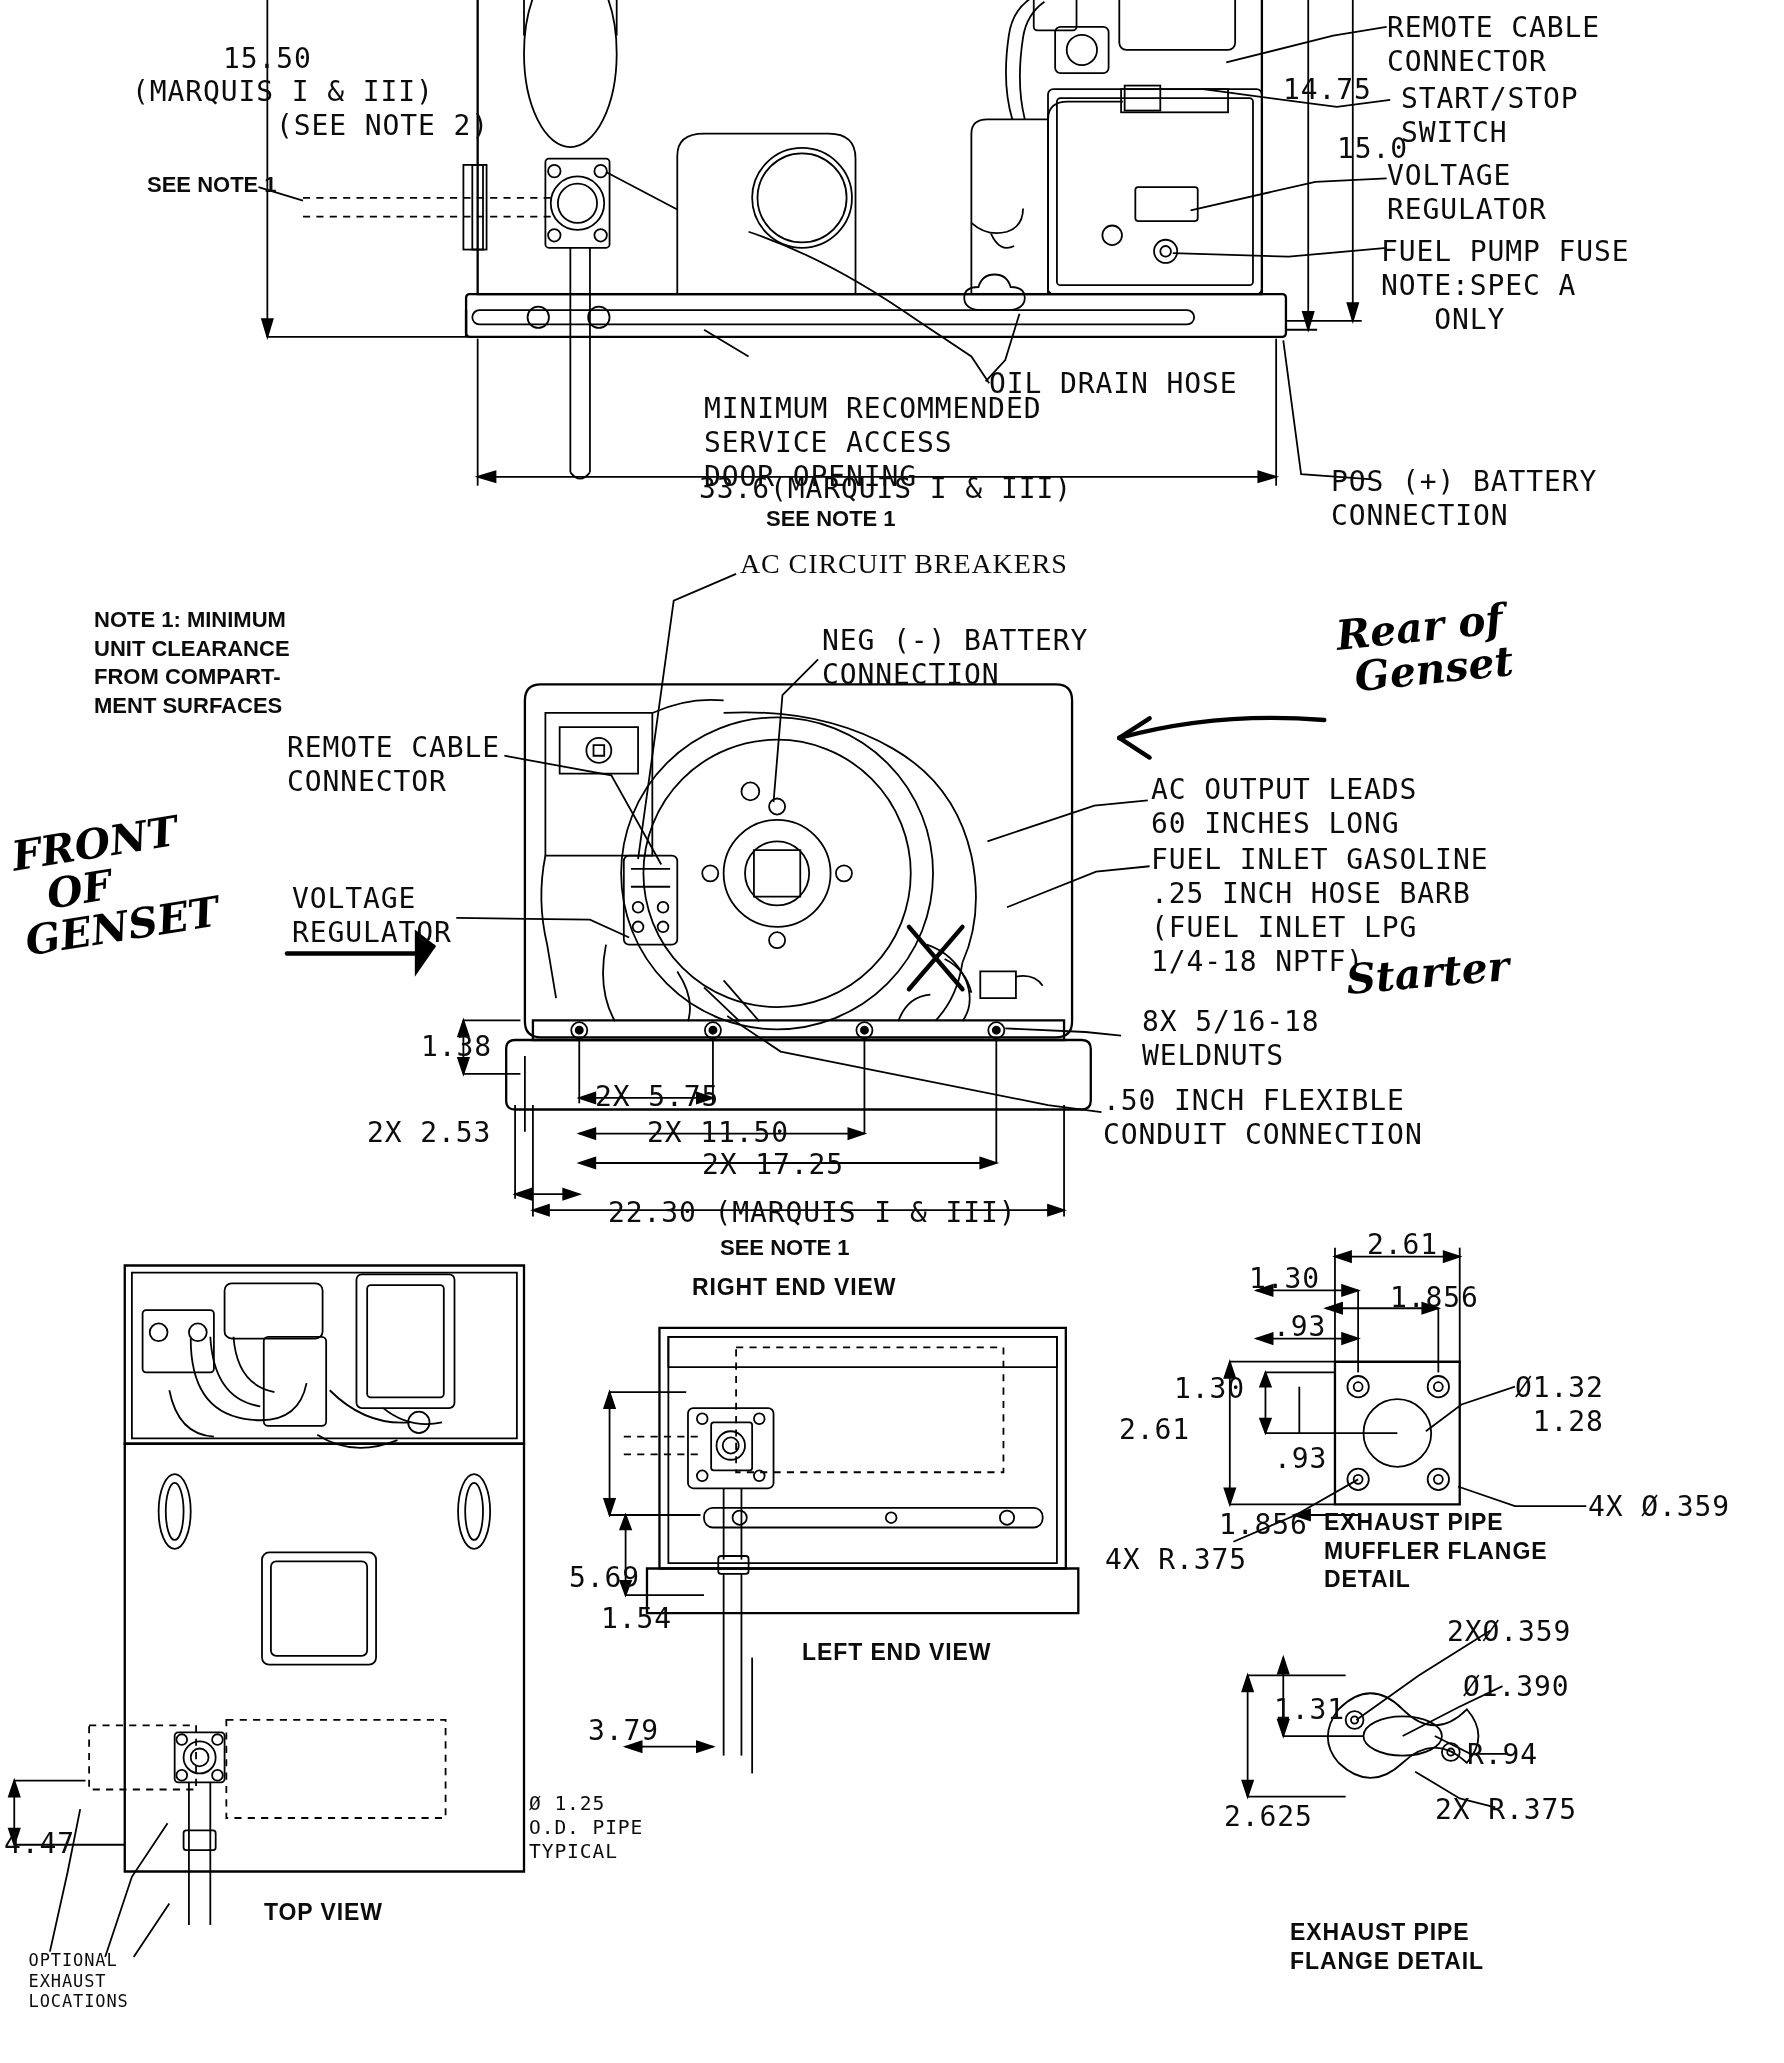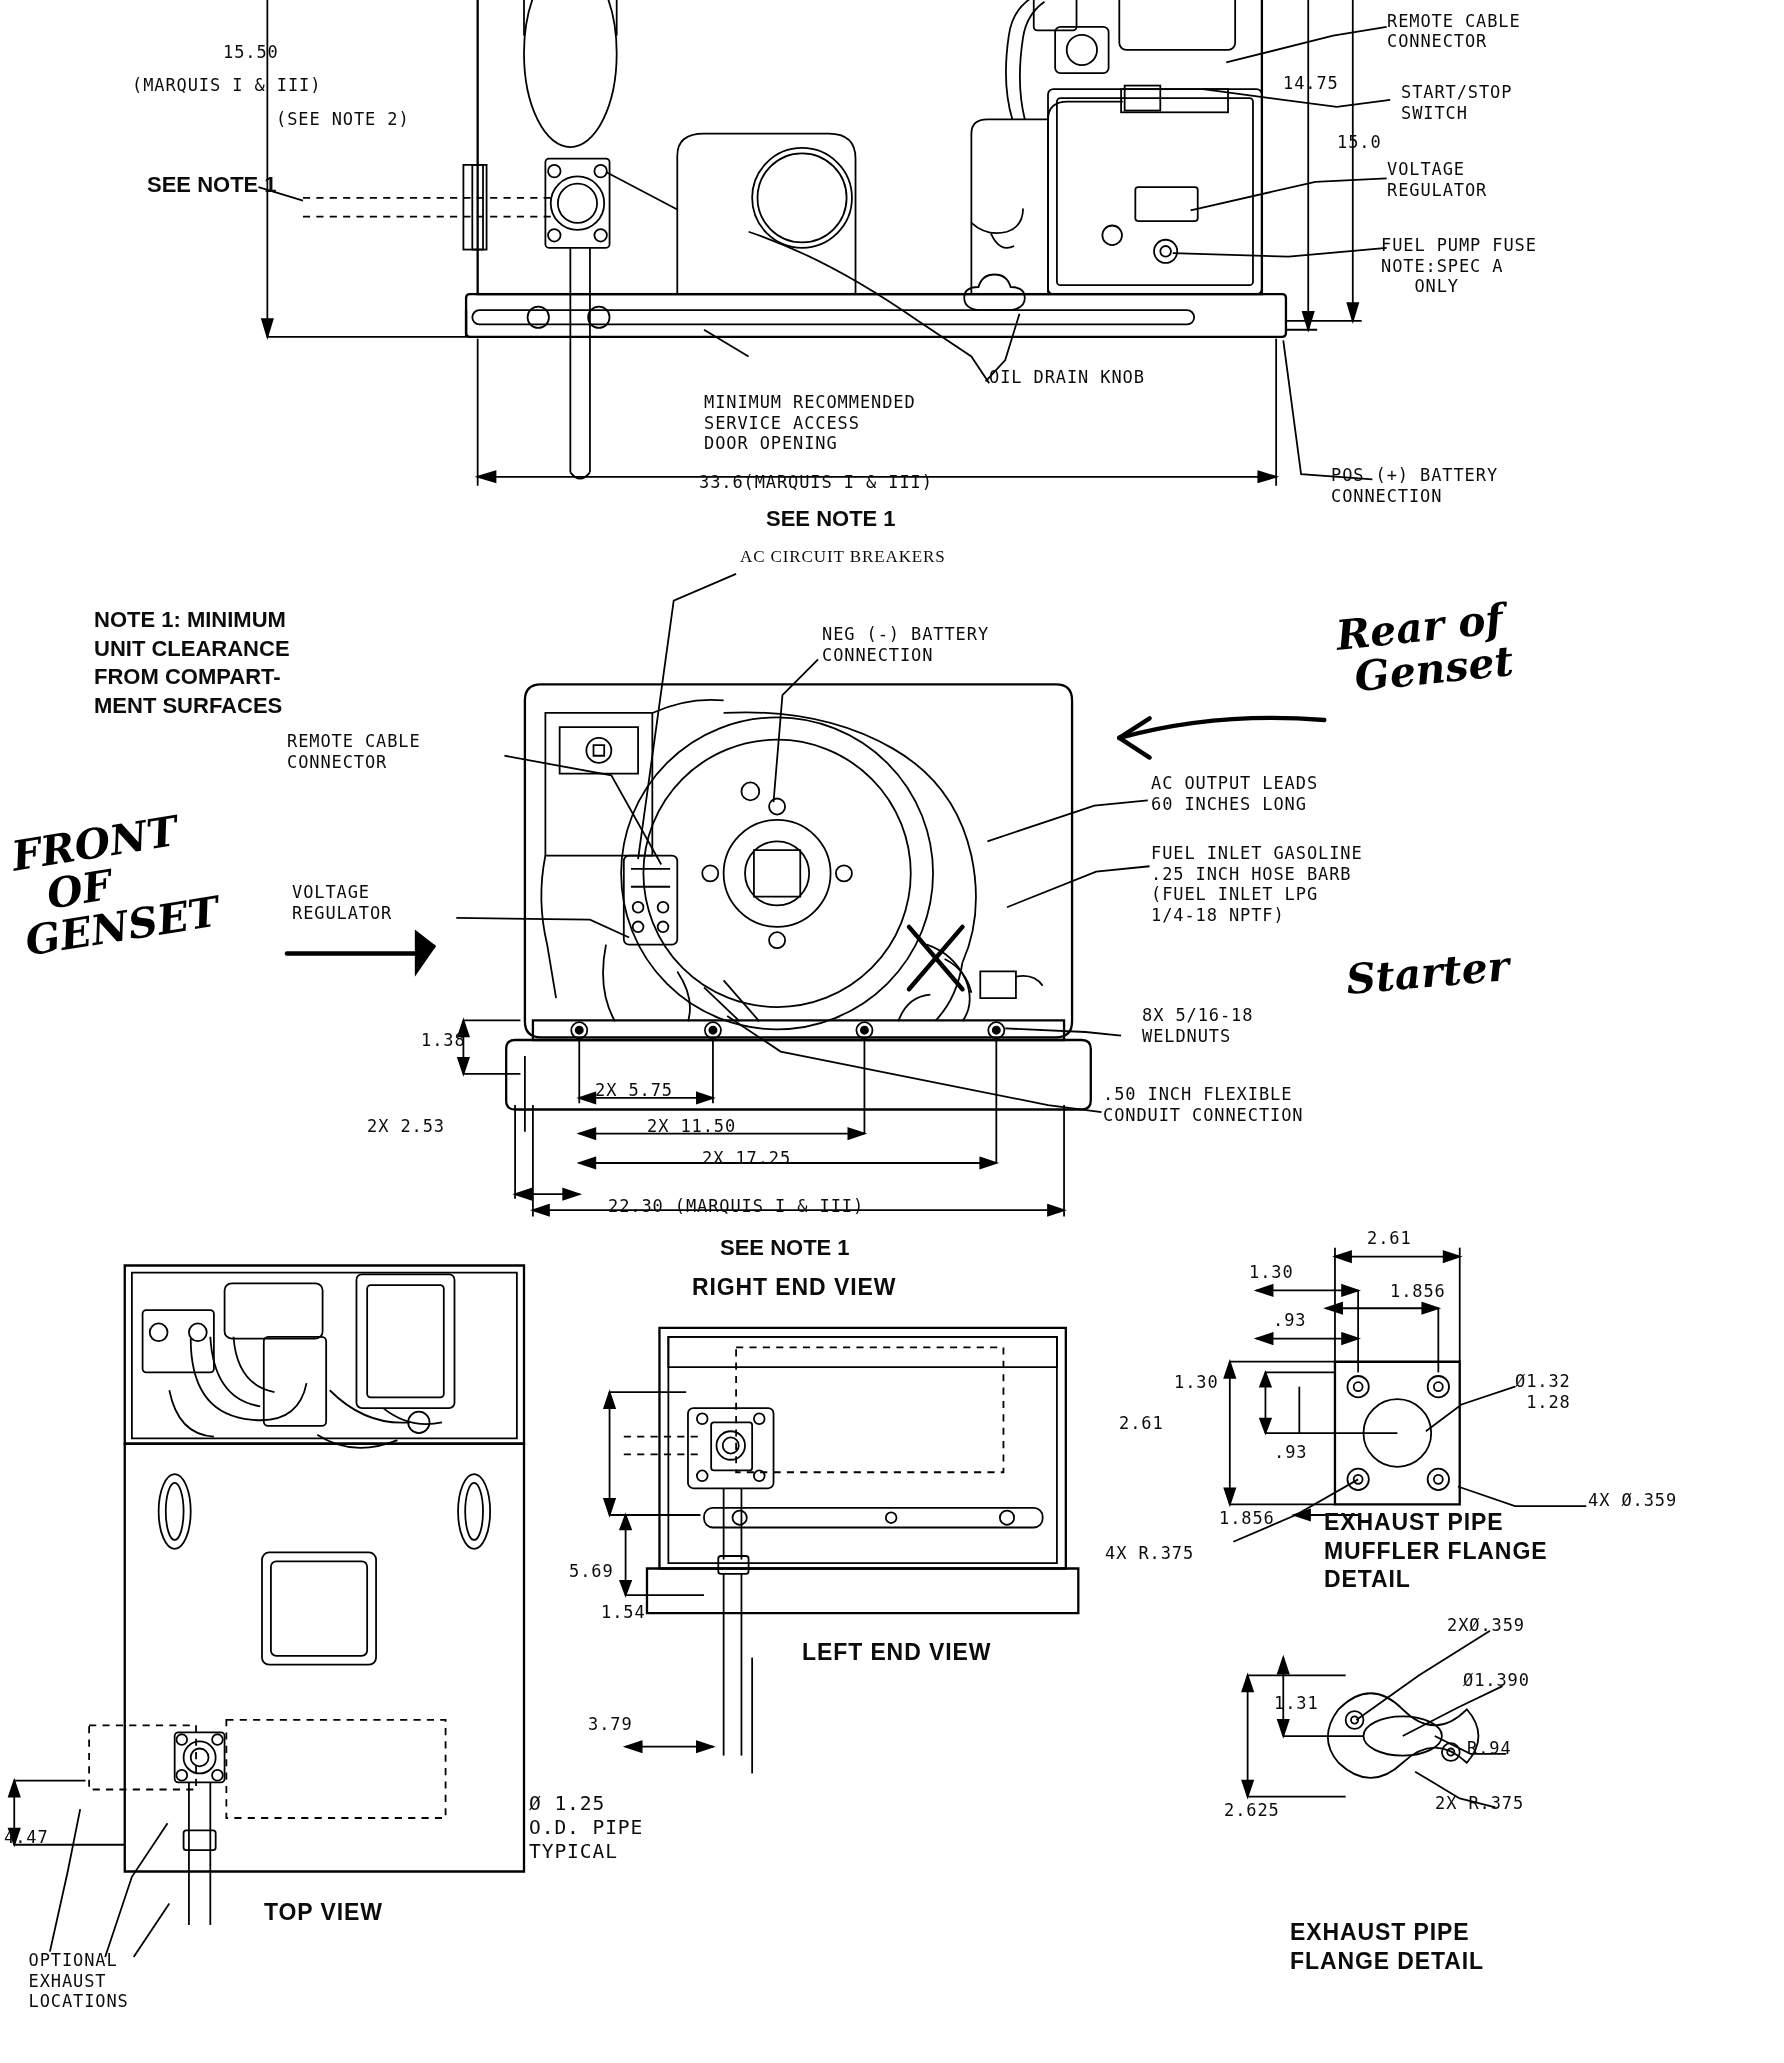--- a/index.html
+++ b/index.html
@@ -1,17 +1,17 @@
 <!DOCTYPE html>
 <html style="font-size:14.3px"><head>
 <meta charset="utf-8">
 <style>
   html,body{margin:0;padding:0;background:#fff;}
   body{width:1785px;height:2064px;position:relative;font-family:"DejaVu Sans Mono",monospace;color:#000;overflow:hidden;}
-  .lbl{position:absolute;white-space:pre;font-family:"DejaVu Sans Mono",monospace;font-size:17px;letter-spacing:0.9px;line-height:1.22;color:#0c0c0c;}
+  .lbl{position:absolute;white-space:pre;font-family:"DejaVu Sans Mono",monospace;font-size:28px;letter-spacing:0.9px;line-height:1.22;color:#0c0c0c;}
   .lbl.sm{font-size:19.6px;}
   .lbl.tiny{font-size:17px;}
   .lbl.sans{font-family:"Liberation Sans",sans-serif;font-weight:bold;letter-spacing:0px;}
   .lbl.vw{font-size:23px;font-family:"Liberation Sans",sans-serif;font-weight:bold;letter-spacing:0.9px;}
   .hand{position:absolute;white-space:pre;font-family:"DejaVu Serif",serif;font-style:italic;font-weight:bold;font-size:41px;color:#000;line-height:1.05;}
   svg{position:absolute;left:0;top:0;}
   .ln{stroke:#000;fill:none;}
   .thin{stroke-width:2;}
   .med{stroke-width:2.6;}
   .dash2{stroke-dasharray:8 7;stroke-width:2;}
@@ -422,21 +422,21 @@
 
 <div class="lbl" style="left:1387px;top:10.7px;">REMOTE CABLE
 CONNECTOR</div>
 <div class="lbl" style="left:1401px;top:82px;">START/STOP
 SWITCH</div>
 <div class="lbl" style="left:1387px;top:159px;">VOLTAGE
 REGULATOR</div>
 <div class="lbl" style="left:1381px;top:235px;">FUEL PUMP FUSE
 NOTE:SPEC A
    ONLY</div>
-<div class="lbl" style="left:989px;top:367px;">OIL DRAIN KNOB</div>
+<div class="lbl" style="left:989px;top:367px;">OIL DRAIN HOSE</div>
 <div class="lbl" style="left:704px;top:392px;">MINIMUM RECOMMENDED
 SERVICE ACCESS
 DOOR OPENING</div>
 <div class="lbl" style="left:1331px;top:465px;">POS (+) BATTERY
 CONNECTION</div>
 <div class="lbl" style="left:699px;top:472px;">33.6(MARQUIS I &amp; III)</div>
 <div class="lbl sans" style="left:766px;top:506px;font-size:22px;">SEE NOTE 1</div>
 
 <div class="lbl sans" style="left:94px;top:606px;font-size:22px;line-height:1.3;">NOTE 1: MINIMUM
 UNIT CLEARANCE

